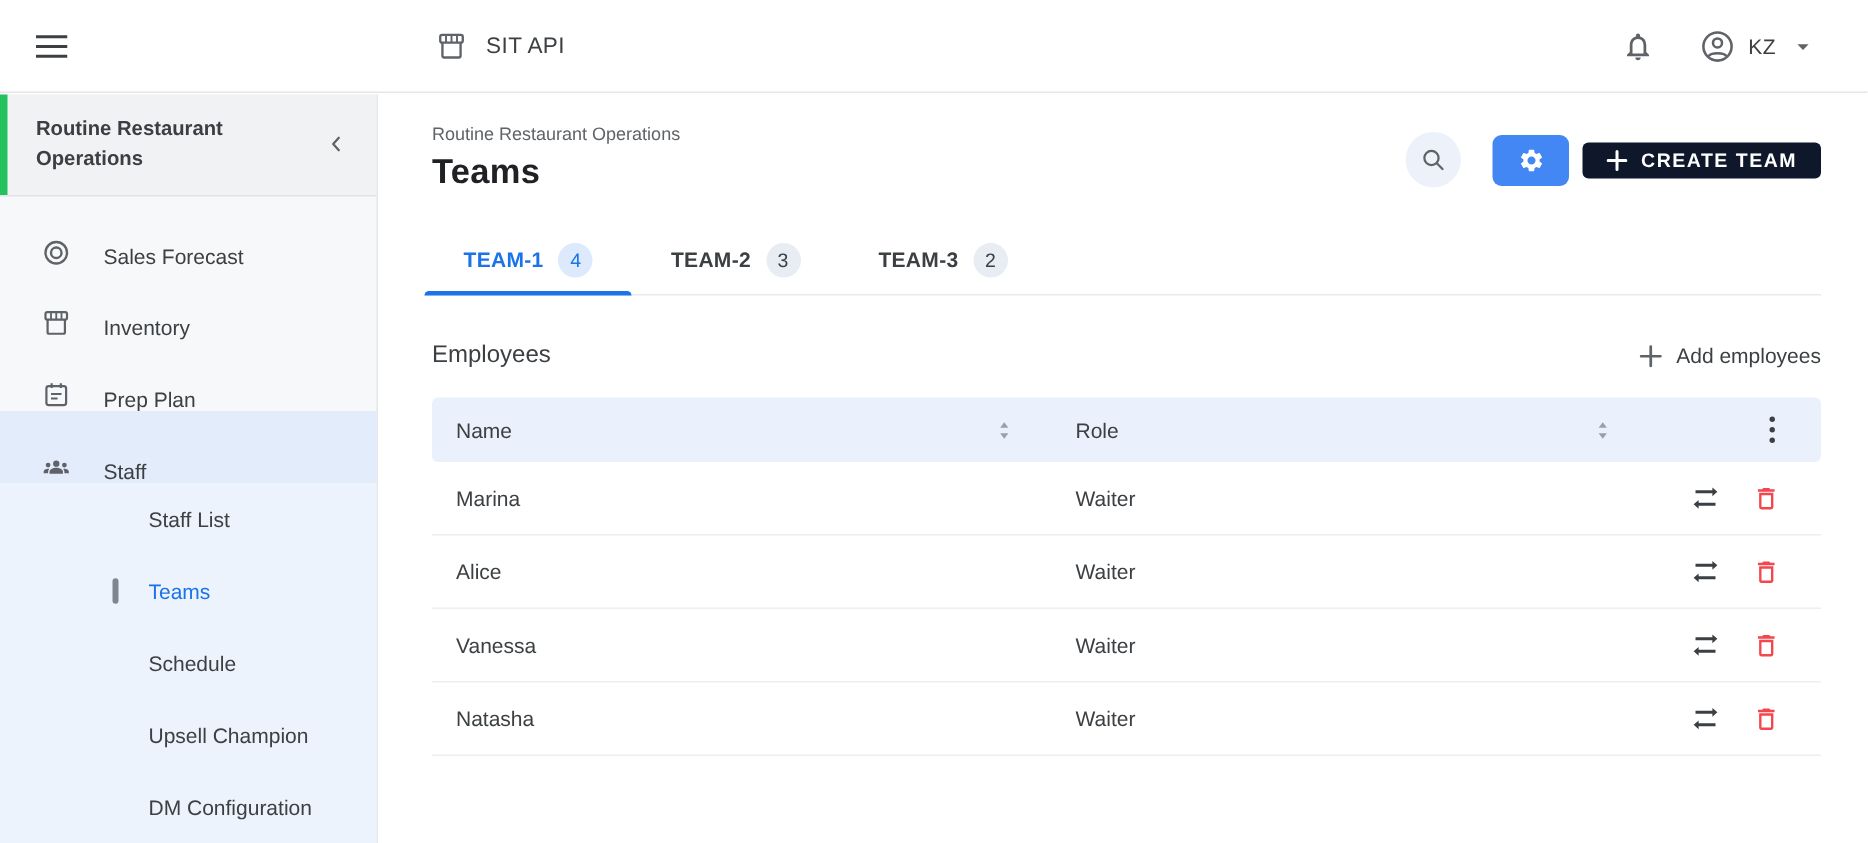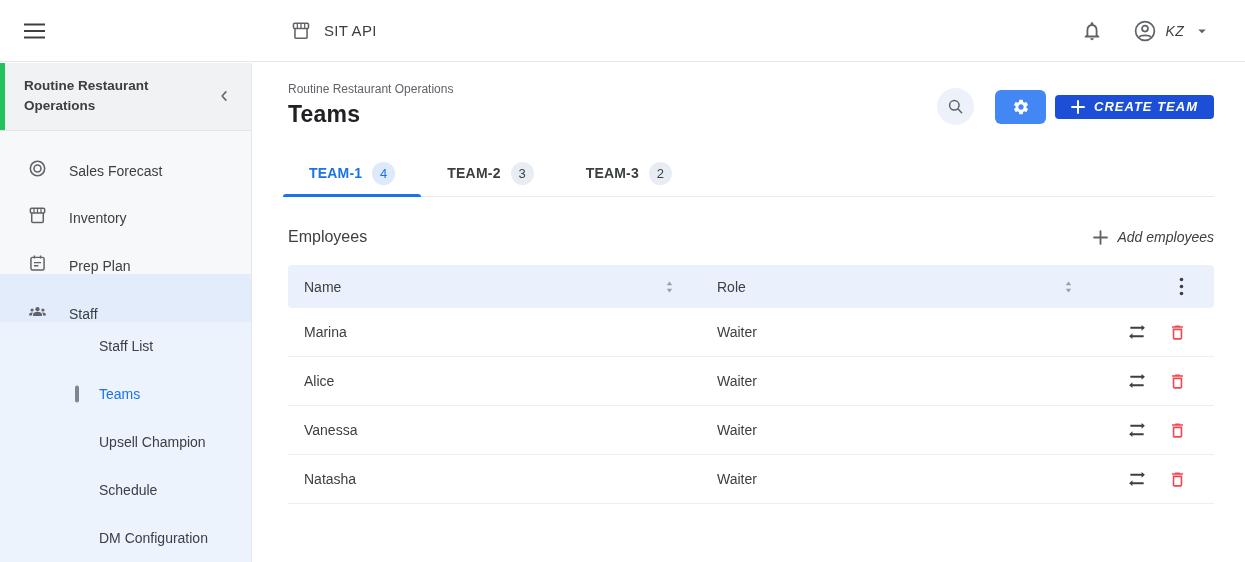--- a/index.html
+++ b/index.html
@@ -2,21 +2,21 @@
 <html><head>
 <meta charset="utf-8">
 <style>
   * { margin:0; padding:0; box-sizing:border-box; }
   html,body { width:1245px; height:562px; }
   body {
     font-family:"Liberation Sans", sans-serif;
     background:#ffffff; color:#3c4043; position:relative; overflow:hidden;
   }
   svg { display:block; }
-  button { background:none; border:none; cursor:pointer; padding:0; font-family:inherit;font-style:italic; }
+  button { background:none; border:none; cursor:pointer; padding:0; font-family:inherit; }
 
   
   .topbar {
     position:absolute; top:0; left:0; right:0; height:62px; background:#fff;
     border-bottom:1px solid #e4e6e9; display:flex; align-items:center;
     padding:0 34px 0 24px; z-index:5;
   }
   .hamburger { color:#3c4043; }
   .app-group { position:absolute; left:290px; display:flex; align-items:center; gap:12px; }
   .app-title { font-size:15px; color:#3c4043; letter-spacing:.3px;text-align:center; }
@@ -63,21 +63,21 @@
   .head-actions { position:absolute; top:25px; right:31px; display:flex; align-items:center; }
   .search-btn {
     width:37px; height:37px; border-radius:50%; background:#edf2fa;
     display:flex; align-items:center; justify-content:center; margin-right:21px;
   }
   .gear-btn {
     width:51px; height:34px; border-radius:6px; background:#4387f5;
     display:flex; align-items:center; justify-content:center; margin-right:9px; color:#fff;
   }
   .create-btn {
-    height:24px; border-radius:4px; background:#1d4ed8; color:#fff;
+    height:24px; border-radius:4px; background:#0f172a; color:#fff;
     display:flex; align-items:center; gap:9px; padding:0 16px;
     font-size:13px; font-weight:700; letter-spacing:1px;
   }
 
   .tabs {
     position:absolute; top:87px; left:30px; right:31px; height:47px;
     border-bottom:1px solid #e7e9eb; display:flex;
   }
   .tab {
     padding:0 26px; display:flex; align-items:center; gap:10px; position:relative;
@@ -237,24 +237,24 @@
 
   <div class="submenu">
     <div class="sub-item">
       <span>Staff List</span>
     </div>
     <div class="sub-item active">
       <span class="active-bar"></span>
       <span>Teams</span>
     </div>
     <div class="sub-item">
+      <span>Schedule</span>
+    </div>
+    <div class="sub-item">
       <span>Upsell Champion</span>
-    </div>
-    <div class="sub-item">
-      <span>Schedule</span>
     </div>
     <div class="sub-item">
       <span>DM Configuration</span>
     </div>
   </div>
 </nav>
 
 <main class="main">
 
   <div class="page-head">

